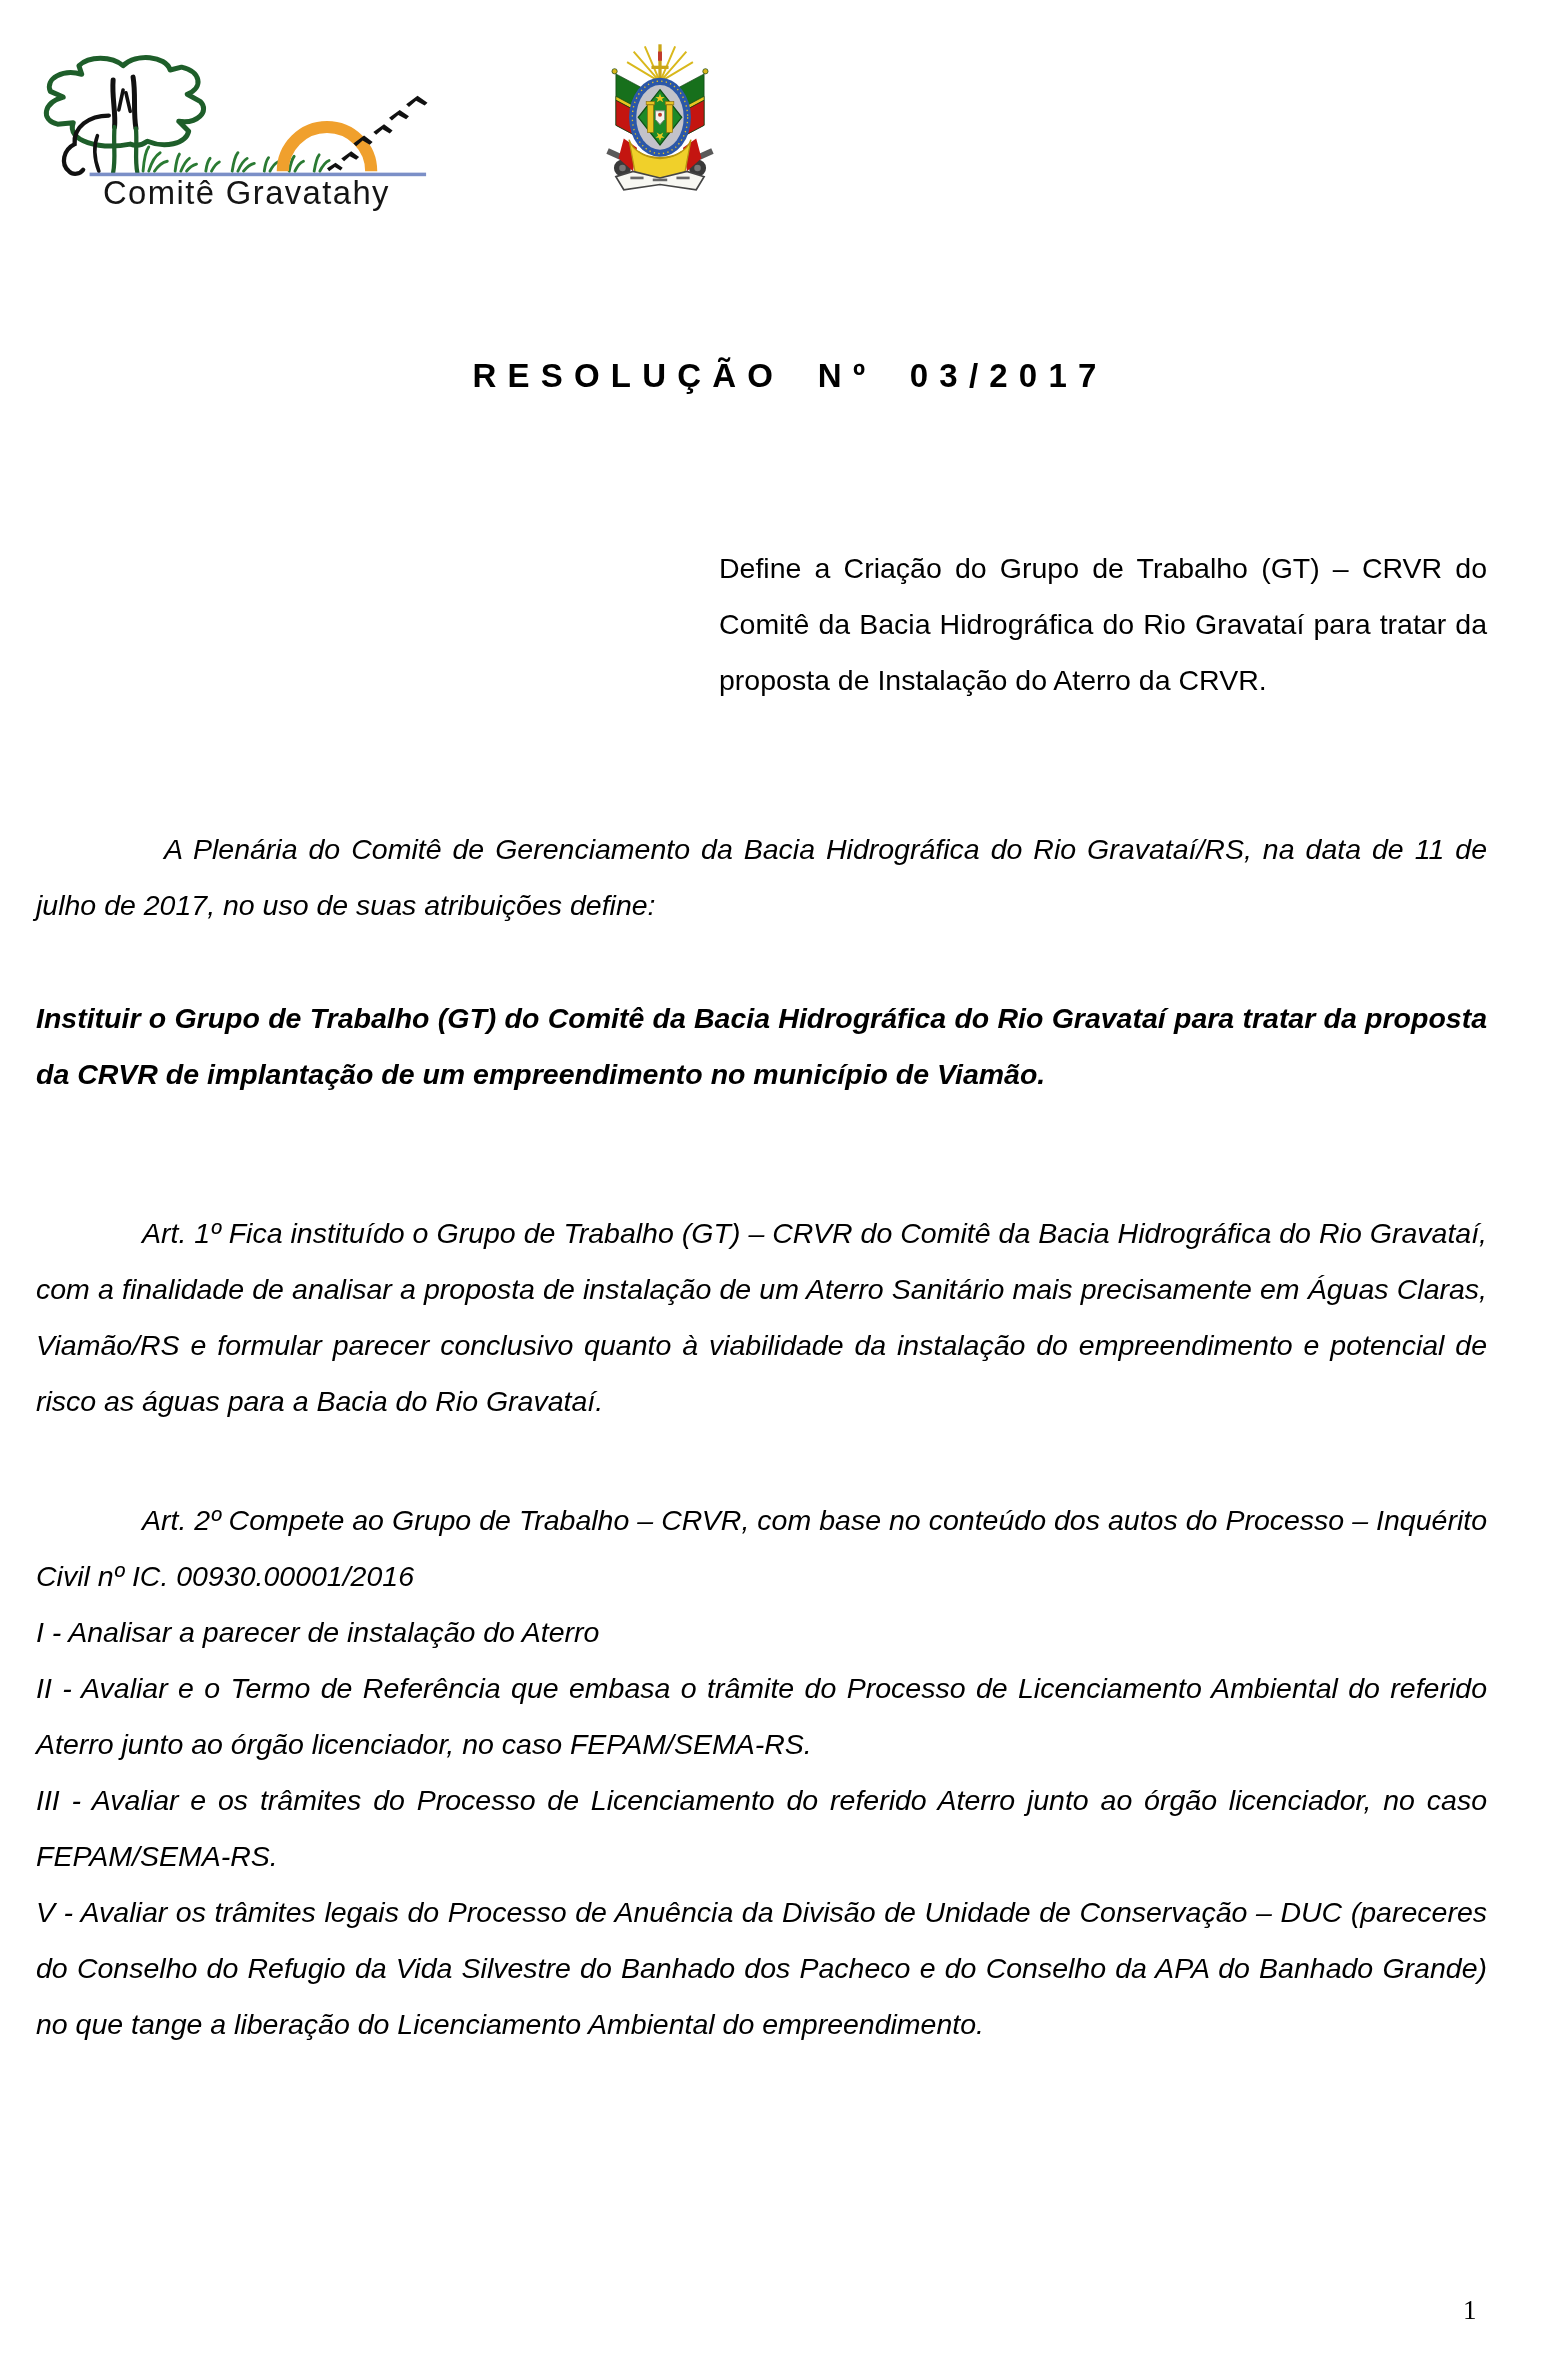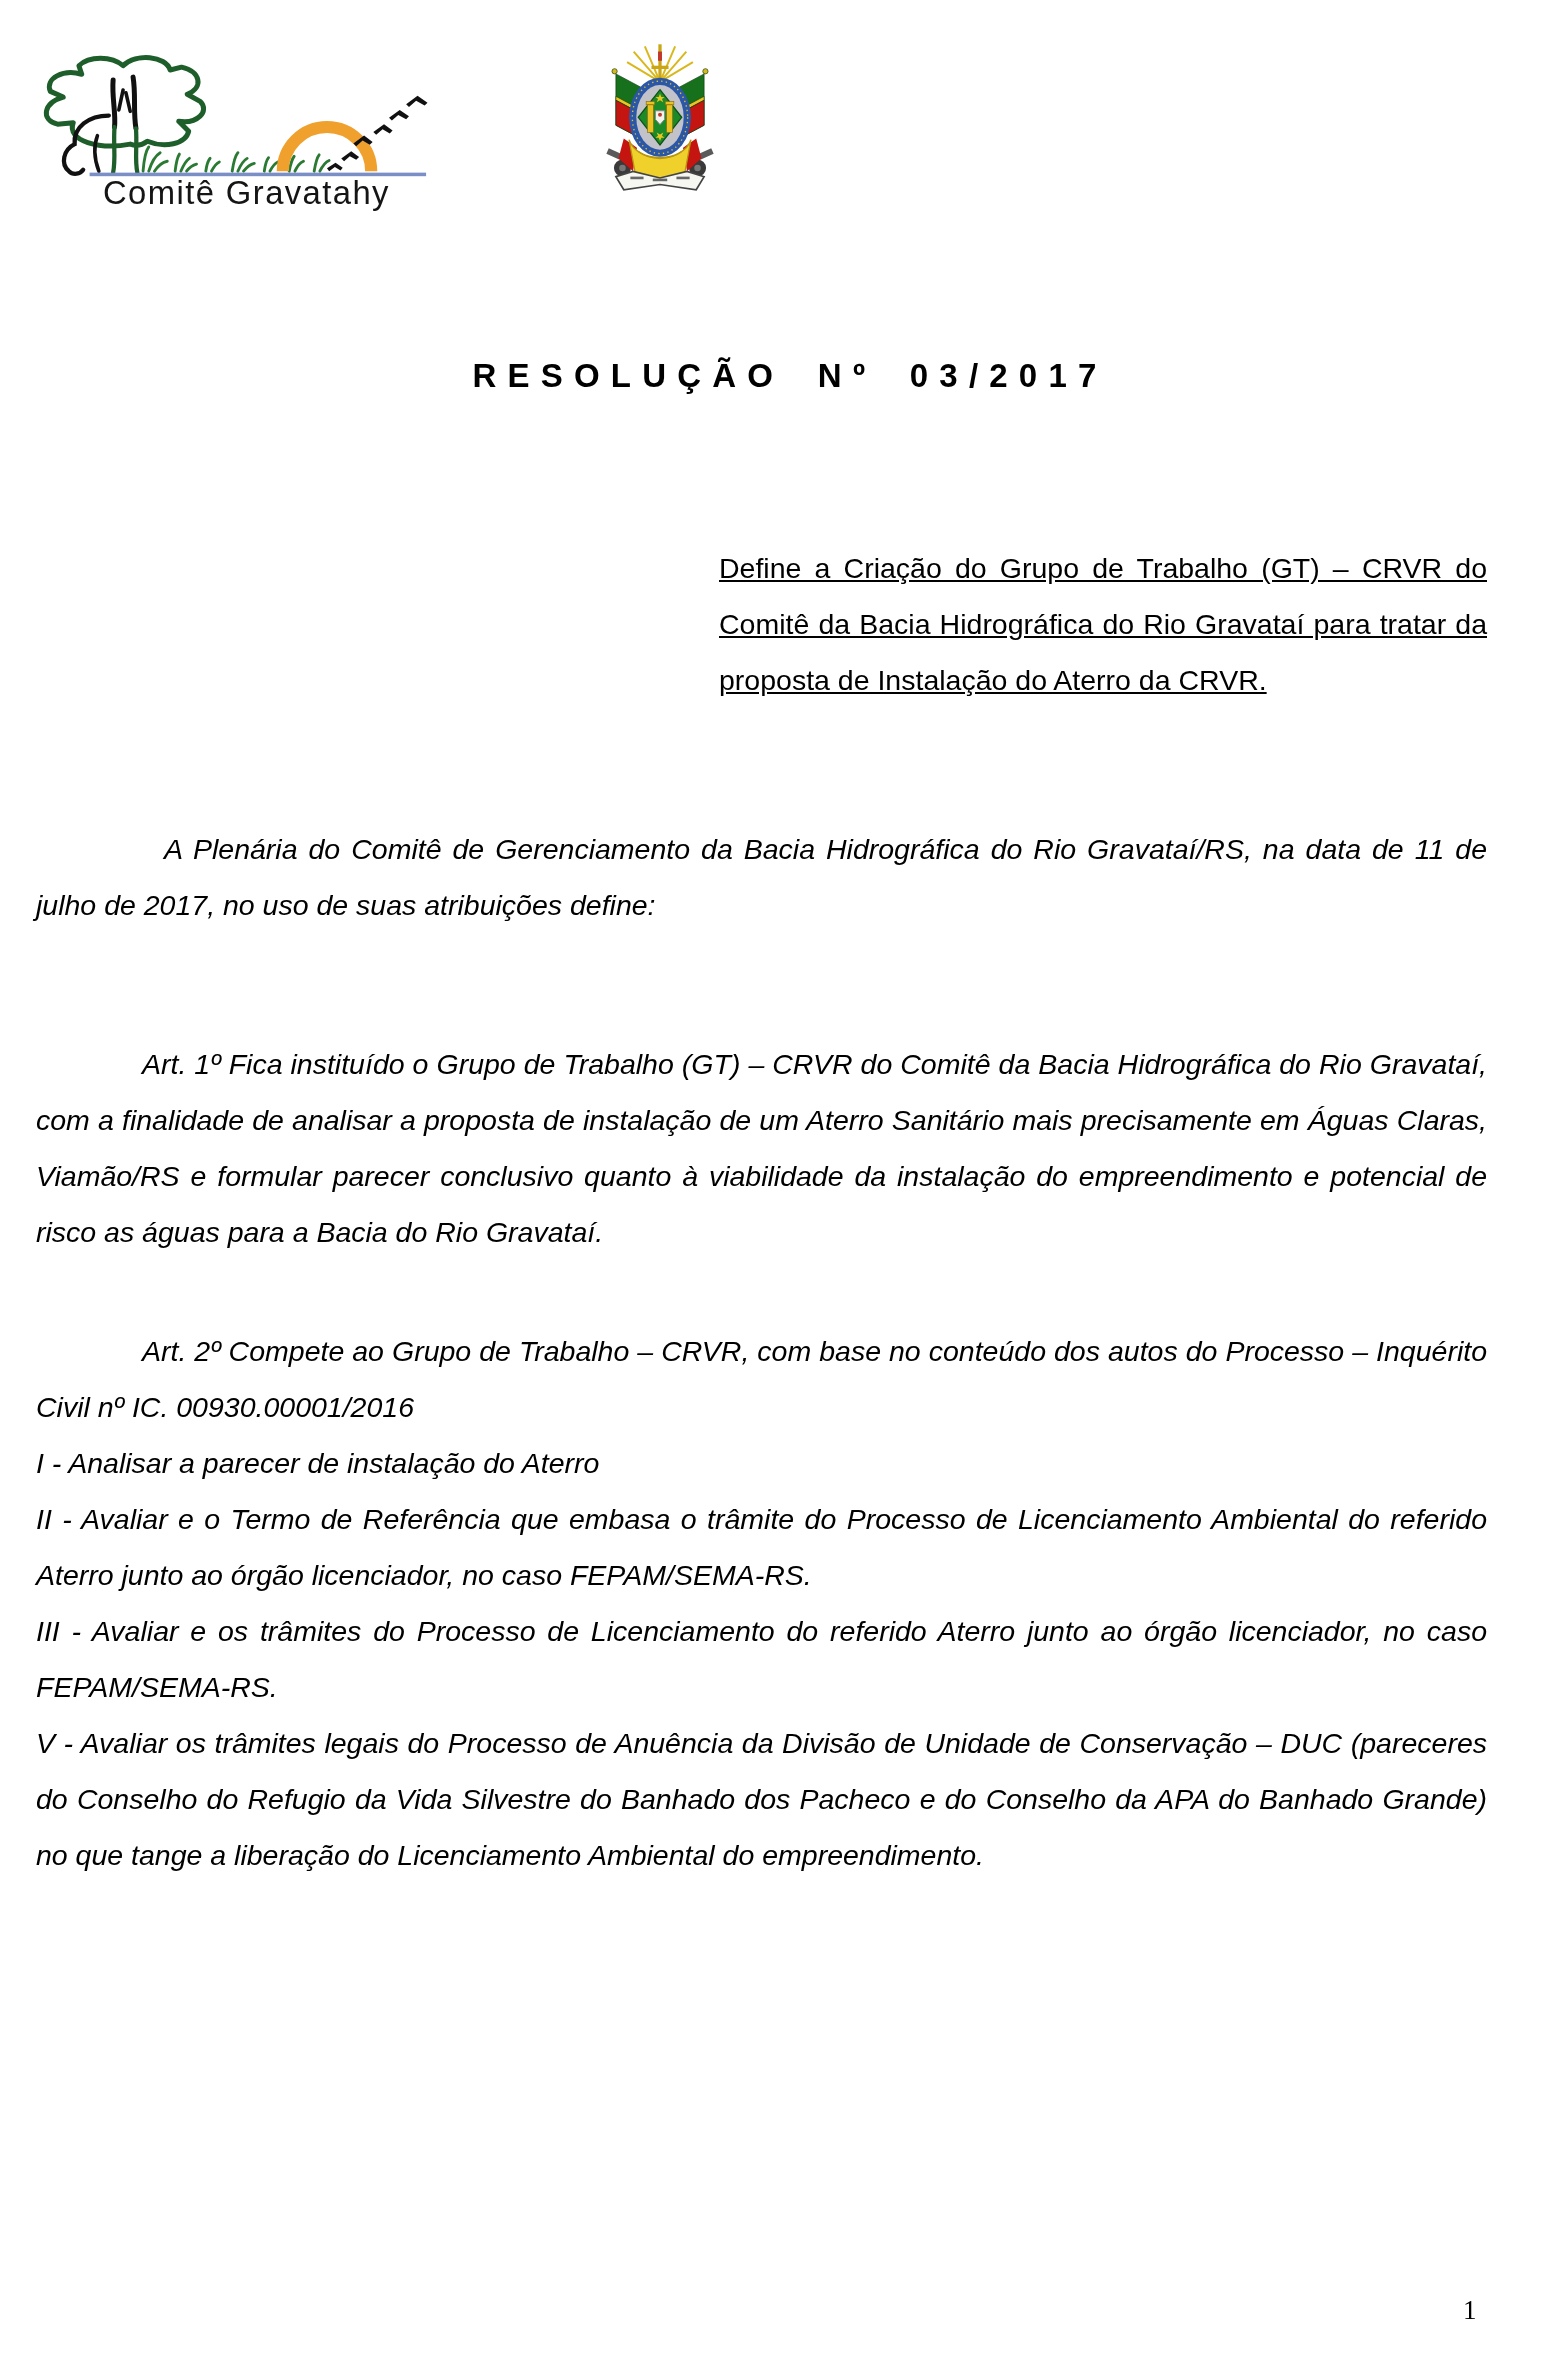--- a/index.html
+++ b/index.html
@@ -32,21 +32,20 @@
     font-size:33px;font-weight:bold;
     letter-spacing:0.34em;word-spacing:0.40em;
   }
 
   
   .ementa{
     position:absolute;top:540px;left:719px;width:768px;
     margin:0;
     font-size:28.5px;line-height:56px;
     text-align:justify;
-    text-decoration:underline;
   }
 
   
   .doc-body{
     position:absolute;top:821px;left:36px;width:1451px;
     font-size:28.5px;line-height:56px;font-style:italic;
   }
   .doc-body p{margin:0;text-align:justify;}
   .p-preamble{text-indent:128px;}
   .p-deliberation{margin-top:57px !important;font-weight:bold;}
@@ -175,20 +174,21 @@
     </svg>
 
   </header>
 
   <h1 class="doc-title">RESOLUÇÃO Nº 03/2017</h1>
 
   <p class="ementa">Define a Criação do Grupo de Trabalho (GT) – CRVR do Comitê da Bacia Hidrográfica do Rio Gravataí para tratar da proposta de Instalação do Aterro da CRVR.</p>
 
   <main class="doc-body">
     <p class="p-preamble">A Plenária do Comitê de Gerenciamento da Bacia Hidrográfica do Rio Gravataí/RS, na data de 11 de julho de 2017, no uso de suas atribuições define:</p>
+    <p class="p-deliberation">Instituir o Grupo de Trabalho (GT) do Comitê da Bacia Hidrográfica do Rio Gravataí para tratar da proposta da CRVR de implantação de um empreendimento no município de Viamão.</p>
     <p class="p-art1">Art. 1º Fica instituído o Grupo de Trabalho (GT) – CRVR do Comitê da Bacia Hidrográfica do Rio Gravataí, com a finalidade de analisar a proposta de instalação de um Aterro Sanitário mais precisamente em Águas Claras, Viamão/RS e formular parecer conclusivo quanto à viabilidade da instalação do empreendimento e potencial de risco as águas para a Bacia do Rio Gravataí.</p>
     <p class="p-art2">Art. 2º Compete ao Grupo de Trabalho – CRVR, com base no conteúdo dos autos do Processo – Inquérito Civil nº IC. 00930.00001/2016</p>
     <p class="p-item p-item-first">I - Analisar a parecer de instalação do Aterro</p>
     <p class="p-item">II - Avaliar e o Termo de Referência que embasa o trâmite do Processo de Licenciamento Ambiental do referido Aterro junto ao órgão licenciador, no caso FEPAM/SEMA-RS.</p>
     <p class="p-item">III - Avaliar e os trâmites do Processo de Licenciamento do referido Aterro junto ao órgão licenciador, no caso FEPAM/SEMA-RS.</p>
     <p class="p-item">V - Avaliar os trâmites legais do Processo de Anuência da Divisão de Unidade de Conservação – DUC (pareceres do Conselho do Refugio da Vida Silvestre do Banhado dos Pacheco e do Conselho da APA do Banhado Grande) no que tange a liberação do Licenciamento Ambiental do empreendimento.</p>
   </main>
 
   <div class="page-number">1</div>
 

